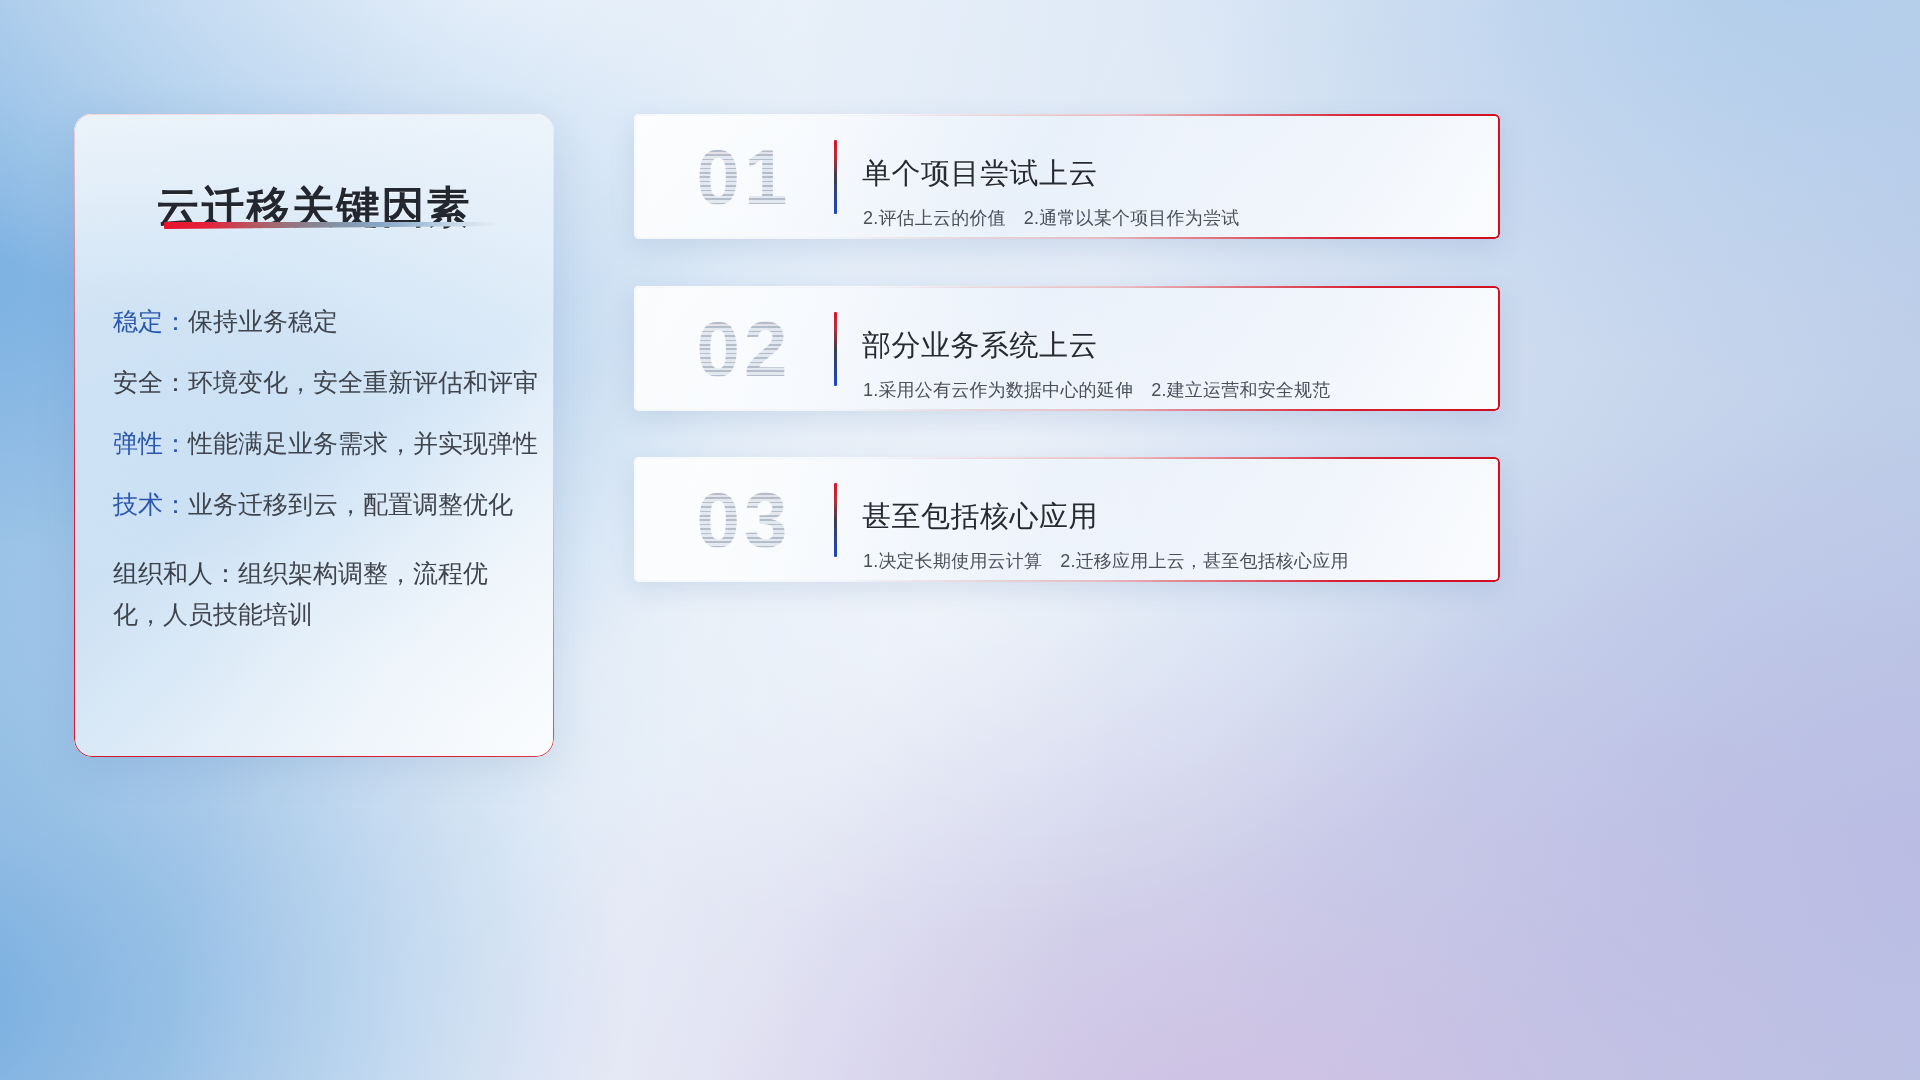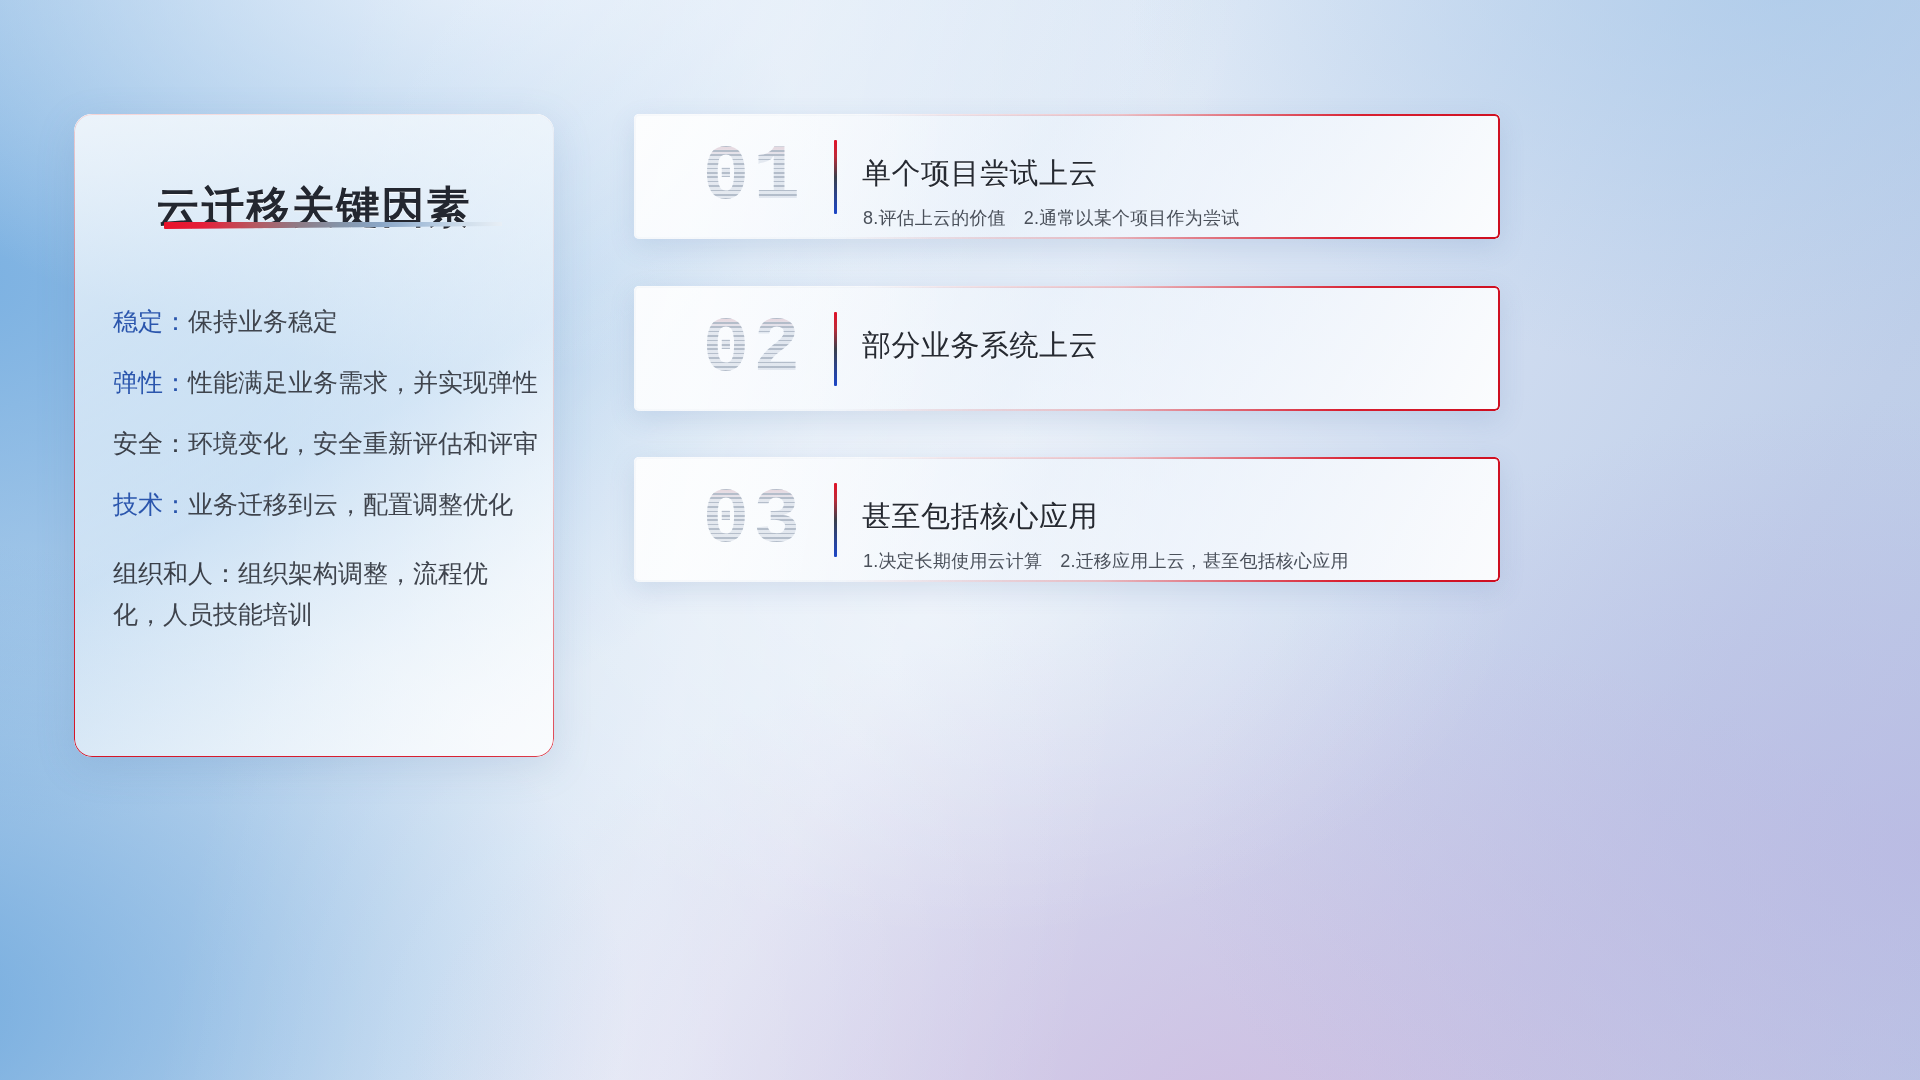--- a/index.html
+++ b/index.html
@@ -131,27 +131,26 @@
     -webkit-mask-composite:xor;mask-composite:exclude;
   }
   .card .sheen{
     position:absolute;left:-20%;top:0;width:55%;height:100%;
     background:linear-gradient(100deg,rgba(255,255,255,0) 0%,rgba(255,255,255,.45) 50%,rgba(255,255,255,0) 100%);
     pointer-events:none;
   }
   #card1{top:114px;} #card2{top:286px;} #card3{top:457px;} #card4{top:629px;}
 
   .cardNum{
-    position:absolute;left:10px;top:14px;width:160px;height:98px;
+    position:absolute;left:30px;top:14px;width:160px;height:98px;
     font-size:78px;font-weight:700;letter-spacing:4px;color:#9fb0c4;
-    line-height:98px;text-align:right;
+    line-height:98px;text-align:center;
     opacity:.55;
     -webkit-background-clip:text;background-clip:text;
     user-select:none;
-    font-family:Liberation Mono, monospace;
   }
   .cardNum span{
     display:inline-block;
     background-image:repeating-linear-gradient(
         180deg,
         rgba(120,136,158,.95) 0px, rgba(120,136,158,.95) 1.6px,
         rgba(255,255,255,0) 1.6px, rgba(255,255,255,0) 4.4px),
       linear-gradient(180deg, rgba(206,40,58,.55) 0%, rgba(150,165,190,.4) 30%, rgba(140,156,180,.35) 100%);
     -webkit-background-clip:text;background-clip:text;
     color:transparent;
@@ -194,52 +193,55 @@
     <div class="edge"></div>
 
     <h1 id="panelTitle">云迁移关键因素</h1>
 
     <div id="titleRule"></div>
 
     <ul id="factorList" style="list-style:none;margin:5px;padding:0;">
       <li class="factor blue">
         <span class="k">稳定：</span><span class="v">保持业务稳定</span>
       </li>
+      <li class="factor dark">
+        <span class="k">安全：</span><span class="v">环境变化，安全重新评估和评审</span>
+      </li>
       <li class="factor blue">
         <span class="k">弹性：</span><span class="v">性能满足业务需求，并实现弹性</span>
-      </li>
-      <li class="factor dark">
-        <span class="k">安全：</span><span class="v">环境变化，安全重新评估和评审</span>
       </li>
       <li class="factor blue">
         <span class="k">技术：</span><span class="v">业务迁移到云，配置调整优化</span>
       </li>
       <li class="factor dark wrap">
         <span class="k">组织和人：</span><span class="v">组织架构调整，流程优化，人员技能培训</span>
       </li>
     </ul>
   </section>
 
   <article class="card" id="card1">
     <div class="edge"></div>
     <div class="sheen"></div>
     <div class="cardNum"><span>01</span></div>
     <div class="cardDivider"></div>
     <h2 class="cardTitle">单个项目尝试上云</h2>
     <p class="cardDesc">
-      <span>8.评估上云的价值</span><span class="gap"></span><span>2.通常以某个项目作为尝试</span>
+      <span>2.评估上云的价值</span><span class="gap"></span><span>2.通常以某个项目作为尝试</span>
     </p>
   </article>
 
   <article class="card" id="card2">
     <div class="edge"></div>
     <div class="sheen"></div>
     <div class="cardNum"><span>02</span></div>
     <div class="cardDivider"></div>
     <h2 class="cardTitle">部分业务系统上云</h2>
+    <p class="cardDesc">
+      <span>1.采用公有云作为数据中心的延伸</span><span class="gap"></span><span>2.建立运营和安全规范</span>
+    </p>
   </article>
 
   <article class="card" id="card3">
     <div class="edge"></div>
     <div class="sheen"></div>
     <div class="cardNum"><span>03</span></div>
     <div class="cardDivider"></div>
     <h2 class="cardTitle">甚至包括核心应用</h2>
     <p class="cardDesc">
       <span>1.决定长期使用云计算</span><span class="gap"></span><span>2.迁移应用上云，甚至包括核心应用</span>

